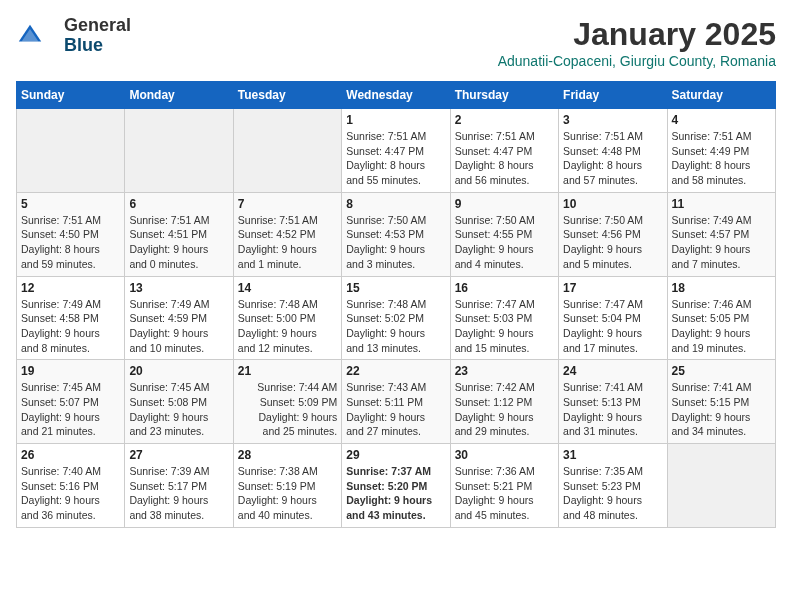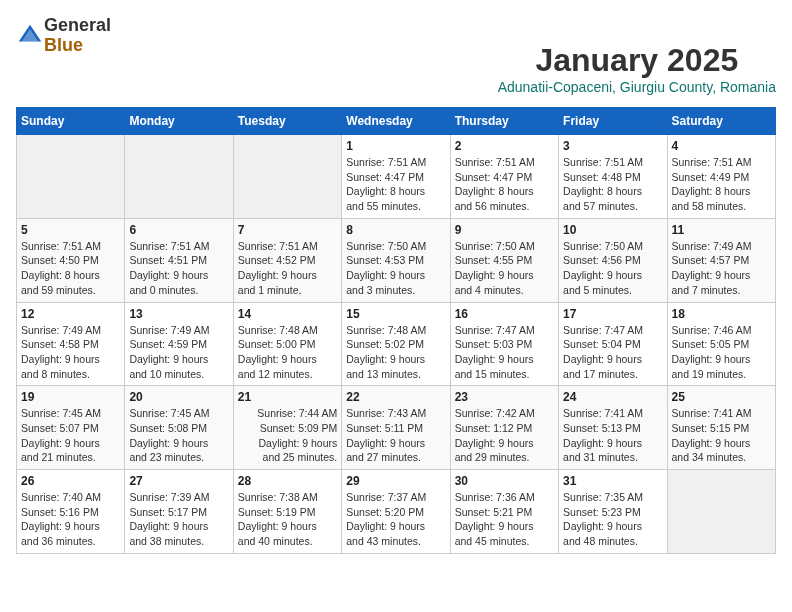--- a/index.html
+++ b/index.html
@@ -12,36 +12,35 @@
     }
     .header-area {
       display: flex;
       justify-content: space-between;
       align-items: flex-start;
       margin-bottom: 12px;
     }
     .logo {
       display: flex;
       align-items: center;
-      gap: 0;
+      gap: 20px;
     }
     .logo-text {
       font-size: 18px;
       font-weight: bold;
       line-height: 1.1;
     }
     .logo-general { color: #333; }
-    .logo-blue { color: #a16207; }
+    .logo-blue { color: #0c4a6e; }
     .logo-icon {
       width: 28px;
       height: 28px;
     }
     .title-area {
-      text-align: center;
-      margin-top: 26px;
+      text-align: right;
     }
     .cal-title {
       font-size: 32px;
       font-weight: bold;
       color: #333;
     }
     .cal-subtitle {
       font-size: 14px;
       color: #0f766e;
     }
@@ -320,21 +319,21 @@
         </td>
         <td>
           <div class="day-number">28</div>
           <div class="day-info" style="white-space: pre-line;">Sunrise: 7:38 AM
 Sunset: 5:19 PM
 Daylight: 9 hours
 and 40 minutes.</div>
         </td>
         <td>
           <div class="day-number">29</div>
-          <div class="day-info" style="white-space: pre-line;">Sunrise: 7:37 AM
+          <div class="day-info" style="white-space: pre-line; font-weight: bold;">Sunrise: 7:37 AM
 Sunset: 5:20 PM
 Daylight: 9 hours
 and 43 minutes.</div>
         </td>
         <td>
           <div class="day-number">30</div>
           <div class="day-info" style="white-space: pre-line;">Sunrise: 7:36 AM
 Sunset: 5:21 PM
 Daylight: 9 hours
 and 45 minutes.</div>

